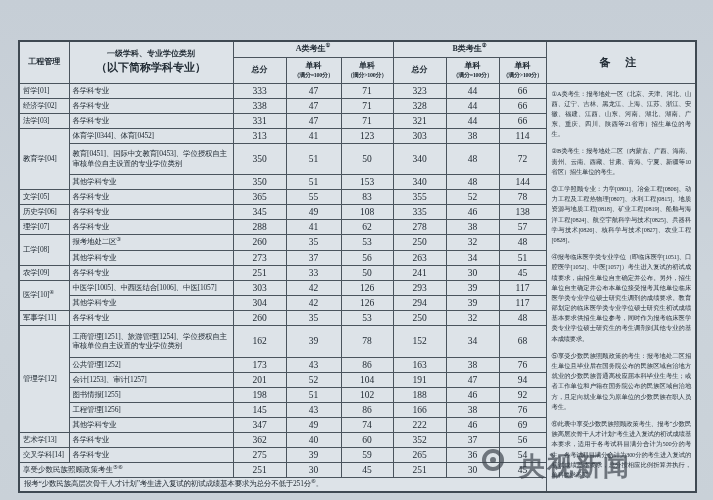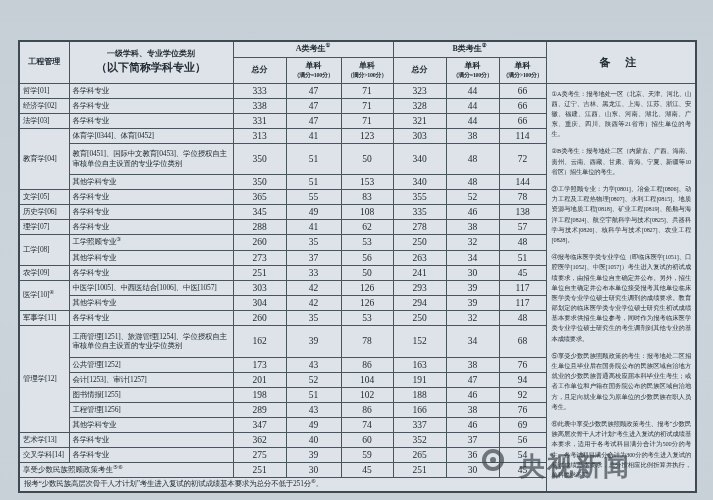--- a/index.html
+++ b/index.html
@@ -210,21 +210,21 @@
           <td class="num">288</td>
           <td class="num">41</td>
           <td class="num">62</td>
           <td class="num">278</td>
           <td class="num">38</td>
           <td class="num">57</td>
         </tr>
 
         <tr>
           <td class="cat" rowspan="2">工学[08]</td>
-          <td class="major"><span>工学照顾专业</span><sup>③</sup></td>
+          <td class="major"><span>报考地处二区</span><sup>③</sup></td>
           <td class="num">260</td>
           <td class="num">35</td>
           <td class="num">53</td>
           <td class="num">250</td>
           <td class="num">32</td>
           <td class="num">48</td>
         </tr>
         <tr>
           <td class="major">其他学科专业</td>
           <td class="num">273</td>
@@ -309,33 +309,33 @@
           <td class="major">图书情报[1255]</td>
           <td class="num">198</td>
           <td class="num">51</td>
           <td class="num">102</td>
           <td class="num">188</td>
           <td class="num">46</td>
           <td class="num">92</td>
         </tr>
         <tr>
           <td class="major">工程管理[1256]</td>
-          <td class="num">289</td>
+          <td class="num">145</td>
           <td class="num">43</td>
           <td class="num">86</td>
           <td class="num">166</td>
           <td class="num">38</td>
           <td class="num">76</td>
         </tr>
         <tr>
           <td class="major">其他学科专业</td>
           <td class="num">347</td>
           <td class="num">49</td>
           <td class="num">74</td>
-          <td class="num">337</td>
+          <td class="num">222</td>
           <td class="num">46</td>
           <td class="num">69</td>
         </tr>
 
         <tr>
           <td class="cat">艺术学[13]</td>
           <td class="major">各学科专业</td>
           <td class="num">362</td>
           <td class="num">40</td>
           <td class="num">60</td>

